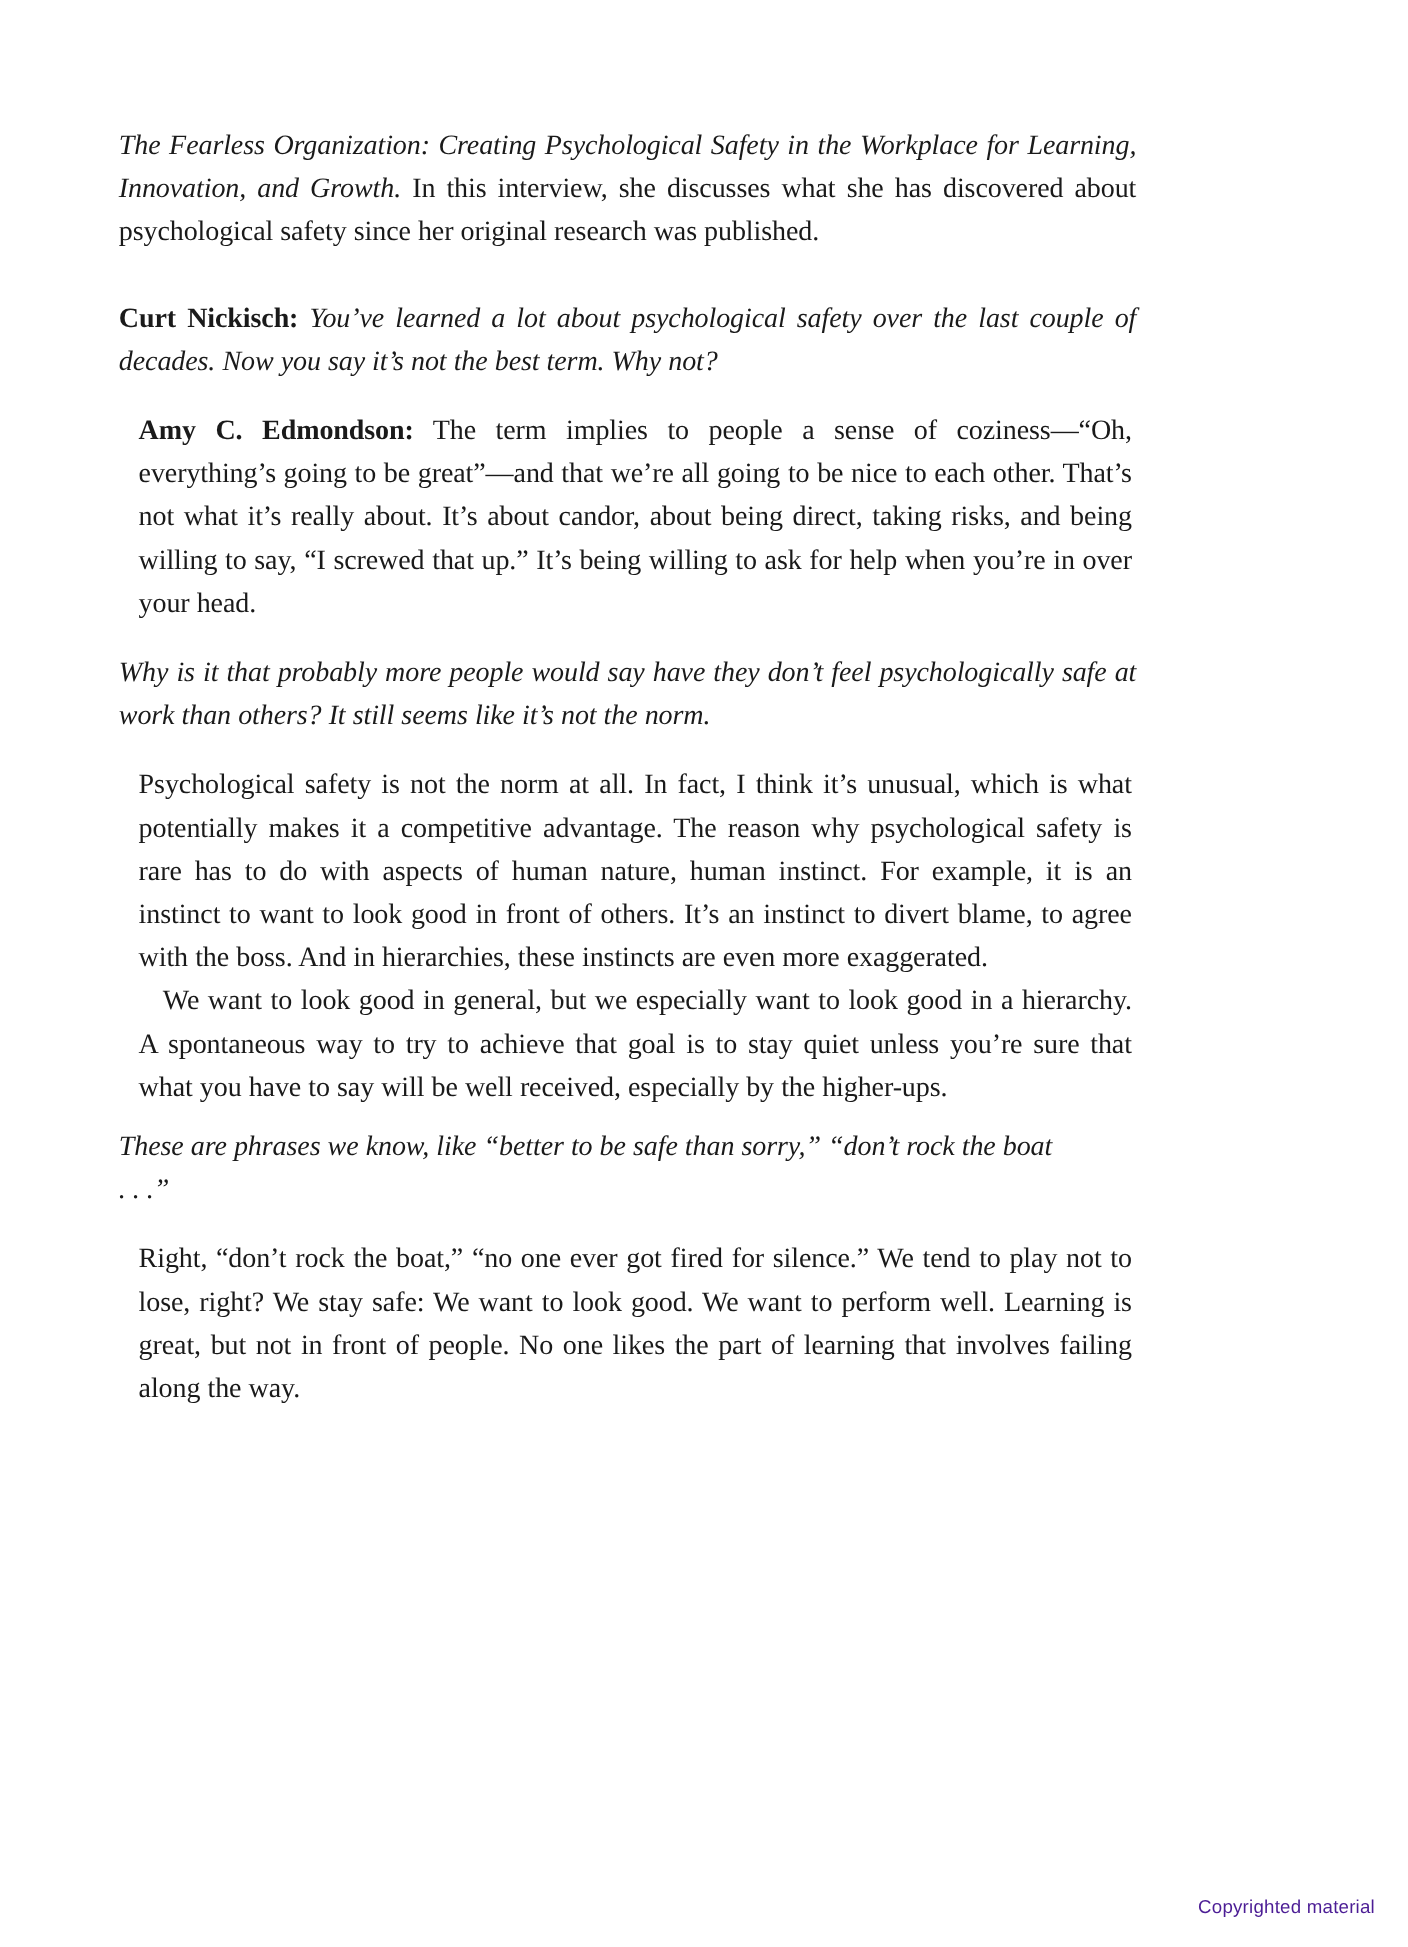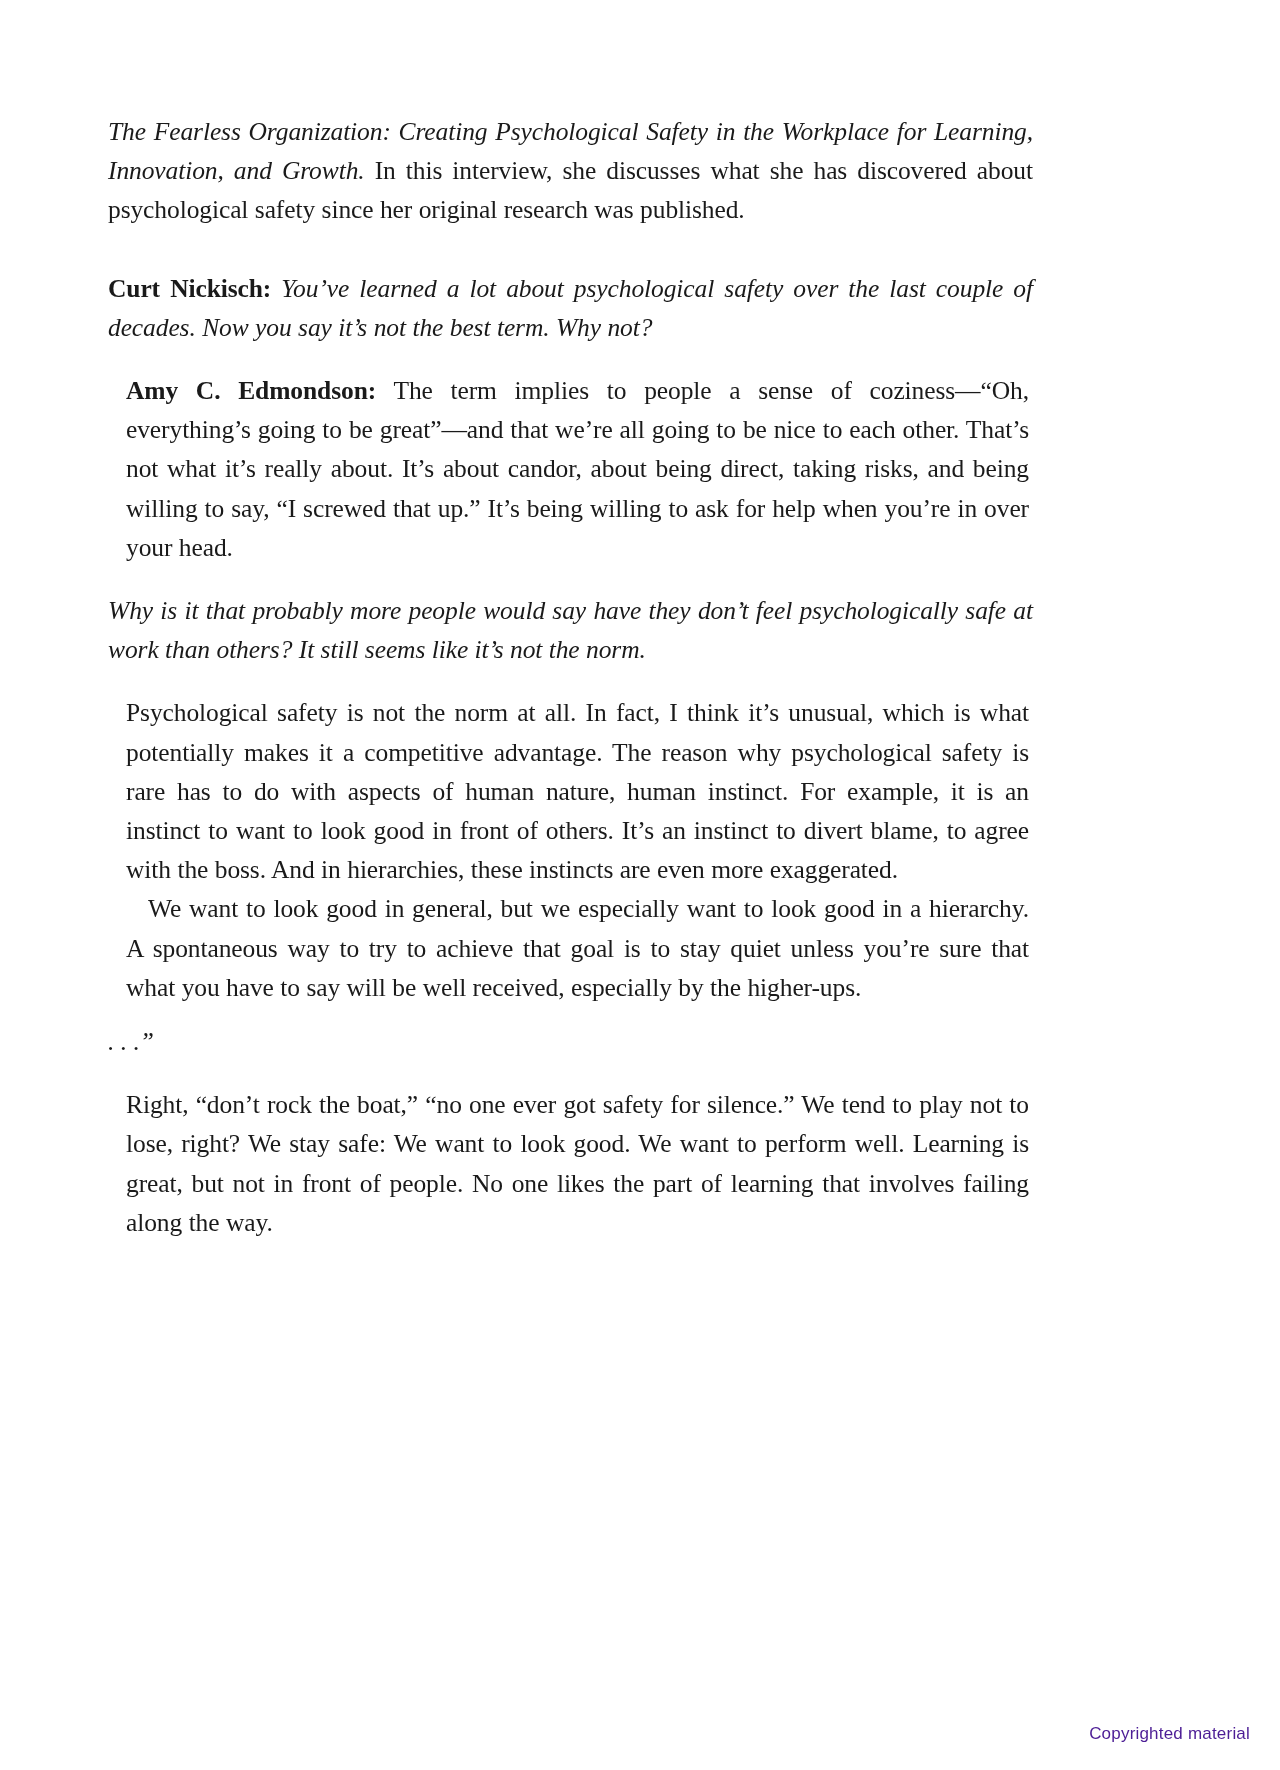--- a/index.html
+++ b/index.html
@@ -107,22 +107,23 @@
     <p class="flush italic">Why is it that probably more people would say have they don’t feel psychologically safe at work than others? It still seems like it’s not the norm.</p>
 
     <div class="gap-md"></div>
 
     <p class="inset">Psychological safety is not the norm at all. In fact, I think it’s unusual, which is what potentially makes it a competitive advantage. The reason why psychological safety is rare has to do with aspects of human nature, human instinct. For example, it is an instinct to want to look good in front of others. It’s an instinct to divert blame, to agree with the boss. And in hierarchies, these instincts are even more exaggerated.</p>
 
     <p class="inset"><span class="lead-indent"></span><span>We want to look good in general, but we especially want to look good in a hierarchy. A spontaneous way to try to achieve that goal is to stay quiet unless you’re sure that what you have to say will be well received, especially by the higher-ups.</span></p>
 
     <div class="gap-sm"></div>
 
+    <p class="flush italic">These are phrases we know, like “better to be safe than sorry,” “don’t rock the boat</p>
     <p class="flush italic" style="text-align:left;">. . .”</p>
 
     <div class="gap-md"></div>
 
-    <p class="inset">Right, “don’t rock the boat,” “no one ever got safety for silence.” We tend to play not to lose, right? We stay safe: We want to look good. We want to perform well. Learning is great, but not in front of people. No one likes the part of learning that involves failing along the way.</p>
+    <p class="inset">Right, “don’t rock the boat,” “no one ever got fired for silence.” We tend to play not to lose, right? We stay safe: We want to look good. We want to perform well. Learning is great, but not in front of people. No one likes the part of learning that involves failing along the way.</p>
 
   </div>
 
   <div class="footer-note">Copyrighted material</div>
 </div>
 
 </body></html>

